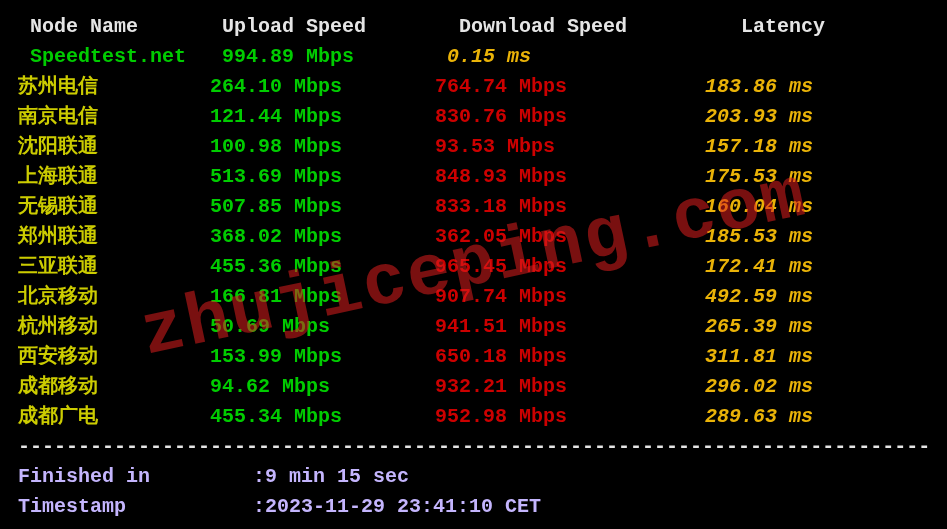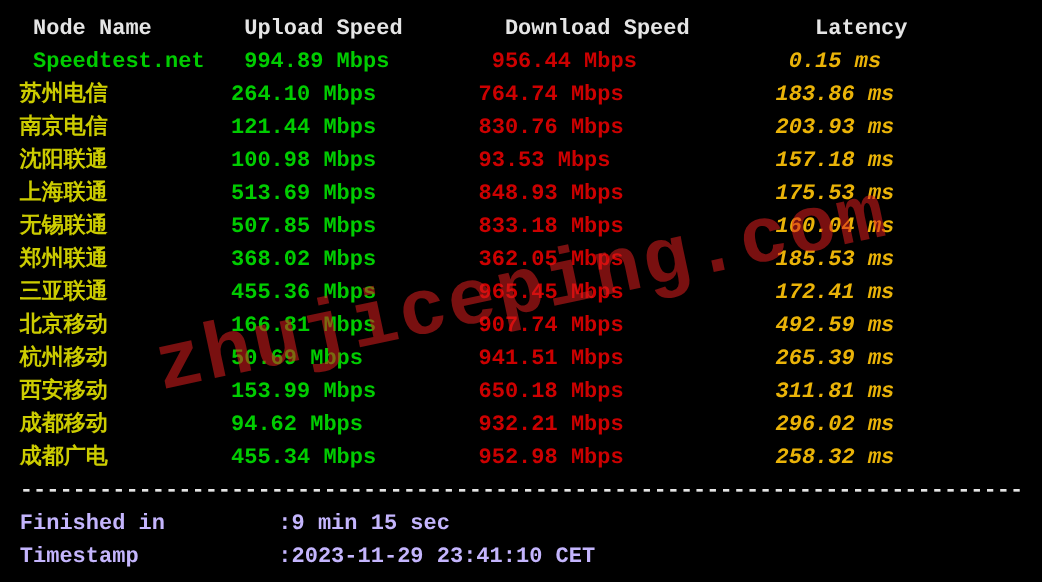--- a/index.html
+++ b/index.html
@@ -64,33 +64,33 @@
 <body>
 
 <div class="row">
   <span class="col-node white">Node Name</span>
   <span class="col-upload white">Upload Speed</span>
   <span class="col-download white">Download Speed</span>
   <span class="col-latency white">Latency</span>
 </div>
 
 <div id="rows-container">
-    <div class="row"><span class="col-node green">Speedtest.net</span><span class="col-upload green">994.89 Mbps</span><span class="col-download red">956.44 Mbps</span><span class="col-latency cyan">0.15 ms</span></div>
+    <div class="row"><span class="col-node green">Speedtest.net</span><span class="col-upload green">994.89 Mbps</span><span class="col-latency cyan">0.15 ms</span></div>
     <div class="row"><span class="col-node yellow">苏州电信</span><span class="col-upload green">264.10 Mbps</span><span class="col-download red">764.74 Mbps</span><span class="col-latency cyan">183.86 ms</span></div>
     <div class="row"><span class="col-node yellow">南京电信</span><span class="col-upload green">121.44 Mbps</span><span class="col-download red">830.76 Mbps</span><span class="col-latency cyan">203.93 ms</span></div>
     <div class="row"><span class="col-node yellow">沈阳联通</span><span class="col-upload green">100.98 Mbps</span><span class="col-download red">93.53 Mbps</span><span class="col-latency cyan">157.18 ms</span></div>
     <div class="row"><span class="col-node yellow">上海联通</span><span class="col-upload green">513.69 Mbps</span><span class="col-download red">848.93 Mbps</span><span class="col-latency cyan">175.53 ms</span></div>
     <div class="row"><span class="col-node yellow">无锡联通</span><span class="col-upload green">507.85 Mbps</span><span class="col-download red">833.18 Mbps</span><span class="col-latency cyan">160.04 ms</span></div>
     <div class="row"><span class="col-node yellow">郑州联通</span><span class="col-upload green">368.02 Mbps</span><span class="col-download red">362.05 Mbps</span><span class="col-latency cyan">185.53 ms</span></div>
     <div class="row"><span class="col-node yellow">三亚联通</span><span class="col-upload green">455.36 Mbps</span><span class="col-download red">965.45 Mbps</span><span class="col-latency cyan">172.41 ms</span></div>
     <div class="row"><span class="col-node yellow">北京移动</span><span class="col-upload green">166.81 Mbps</span><span class="col-download red">907.74 Mbps</span><span class="col-latency cyan">492.59 ms</span></div>
     <div class="row"><span class="col-node yellow">杭州移动</span><span class="col-upload green">50.69 Mbps</span><span class="col-download red">941.51 Mbps</span><span class="col-latency cyan">265.39 ms</span></div>
     <div class="row"><span class="col-node yellow">西安移动</span><span class="col-upload green">153.99 Mbps</span><span class="col-download red">650.18 Mbps</span><span class="col-latency cyan">311.81 ms</span></div>
     <div class="row"><span class="col-node yellow">成都移动</span><span class="col-upload green">94.62 Mbps</span><span class="col-download red">932.21 Mbps</span><span class="col-latency cyan">296.02 ms</span></div>
-    <div class="row"><span class="col-node yellow">成都广电</span><span class="col-upload green">455.34 Mbps</span><span class="col-download red">952.98 Mbps</span><span class="col-latency cyan">258.32 ms</span></div>
+    <div class="row"><span class="col-node yellow">成都广电</span><span class="col-upload green">455.34 Mbps</span><span class="col-download red">952.98 Mbps</span><span class="col-latency cyan">289.63 ms</span></div>
   </div>
 
 <div class="divider">----------------------------------------------------------------------------</div>
 
 <div class="footer-row">
   <span class="footer-label">Finished in</span>
   <span>: </span>
   <span>9 min 15 sec</span>
 </div>
 

